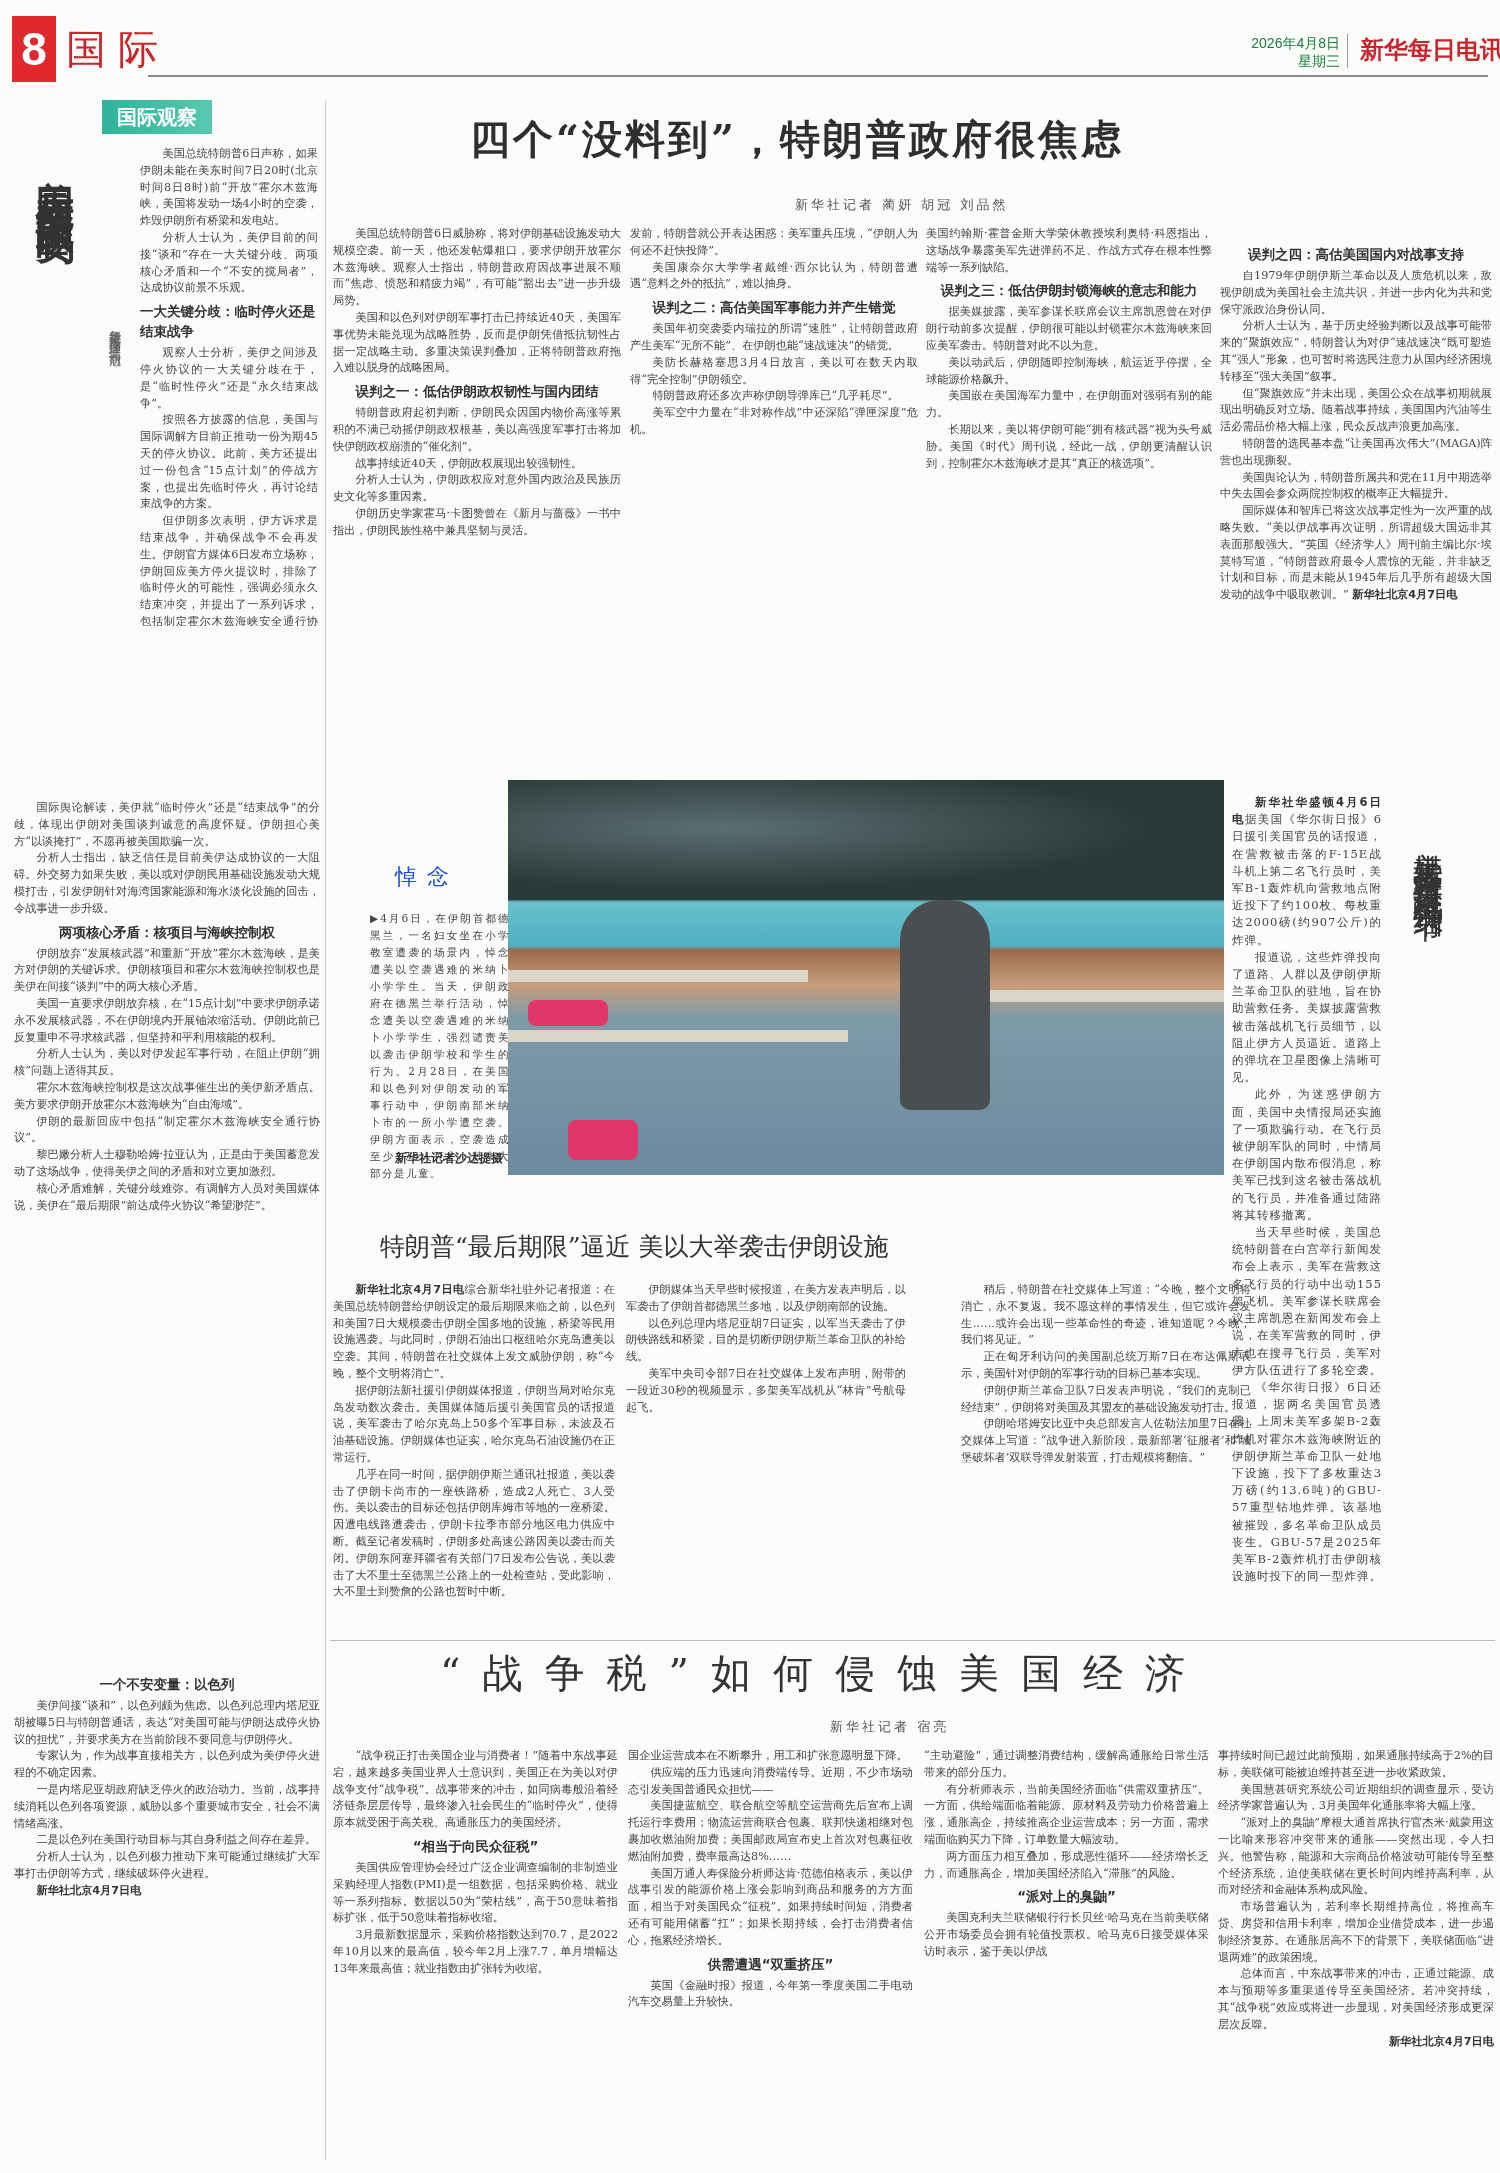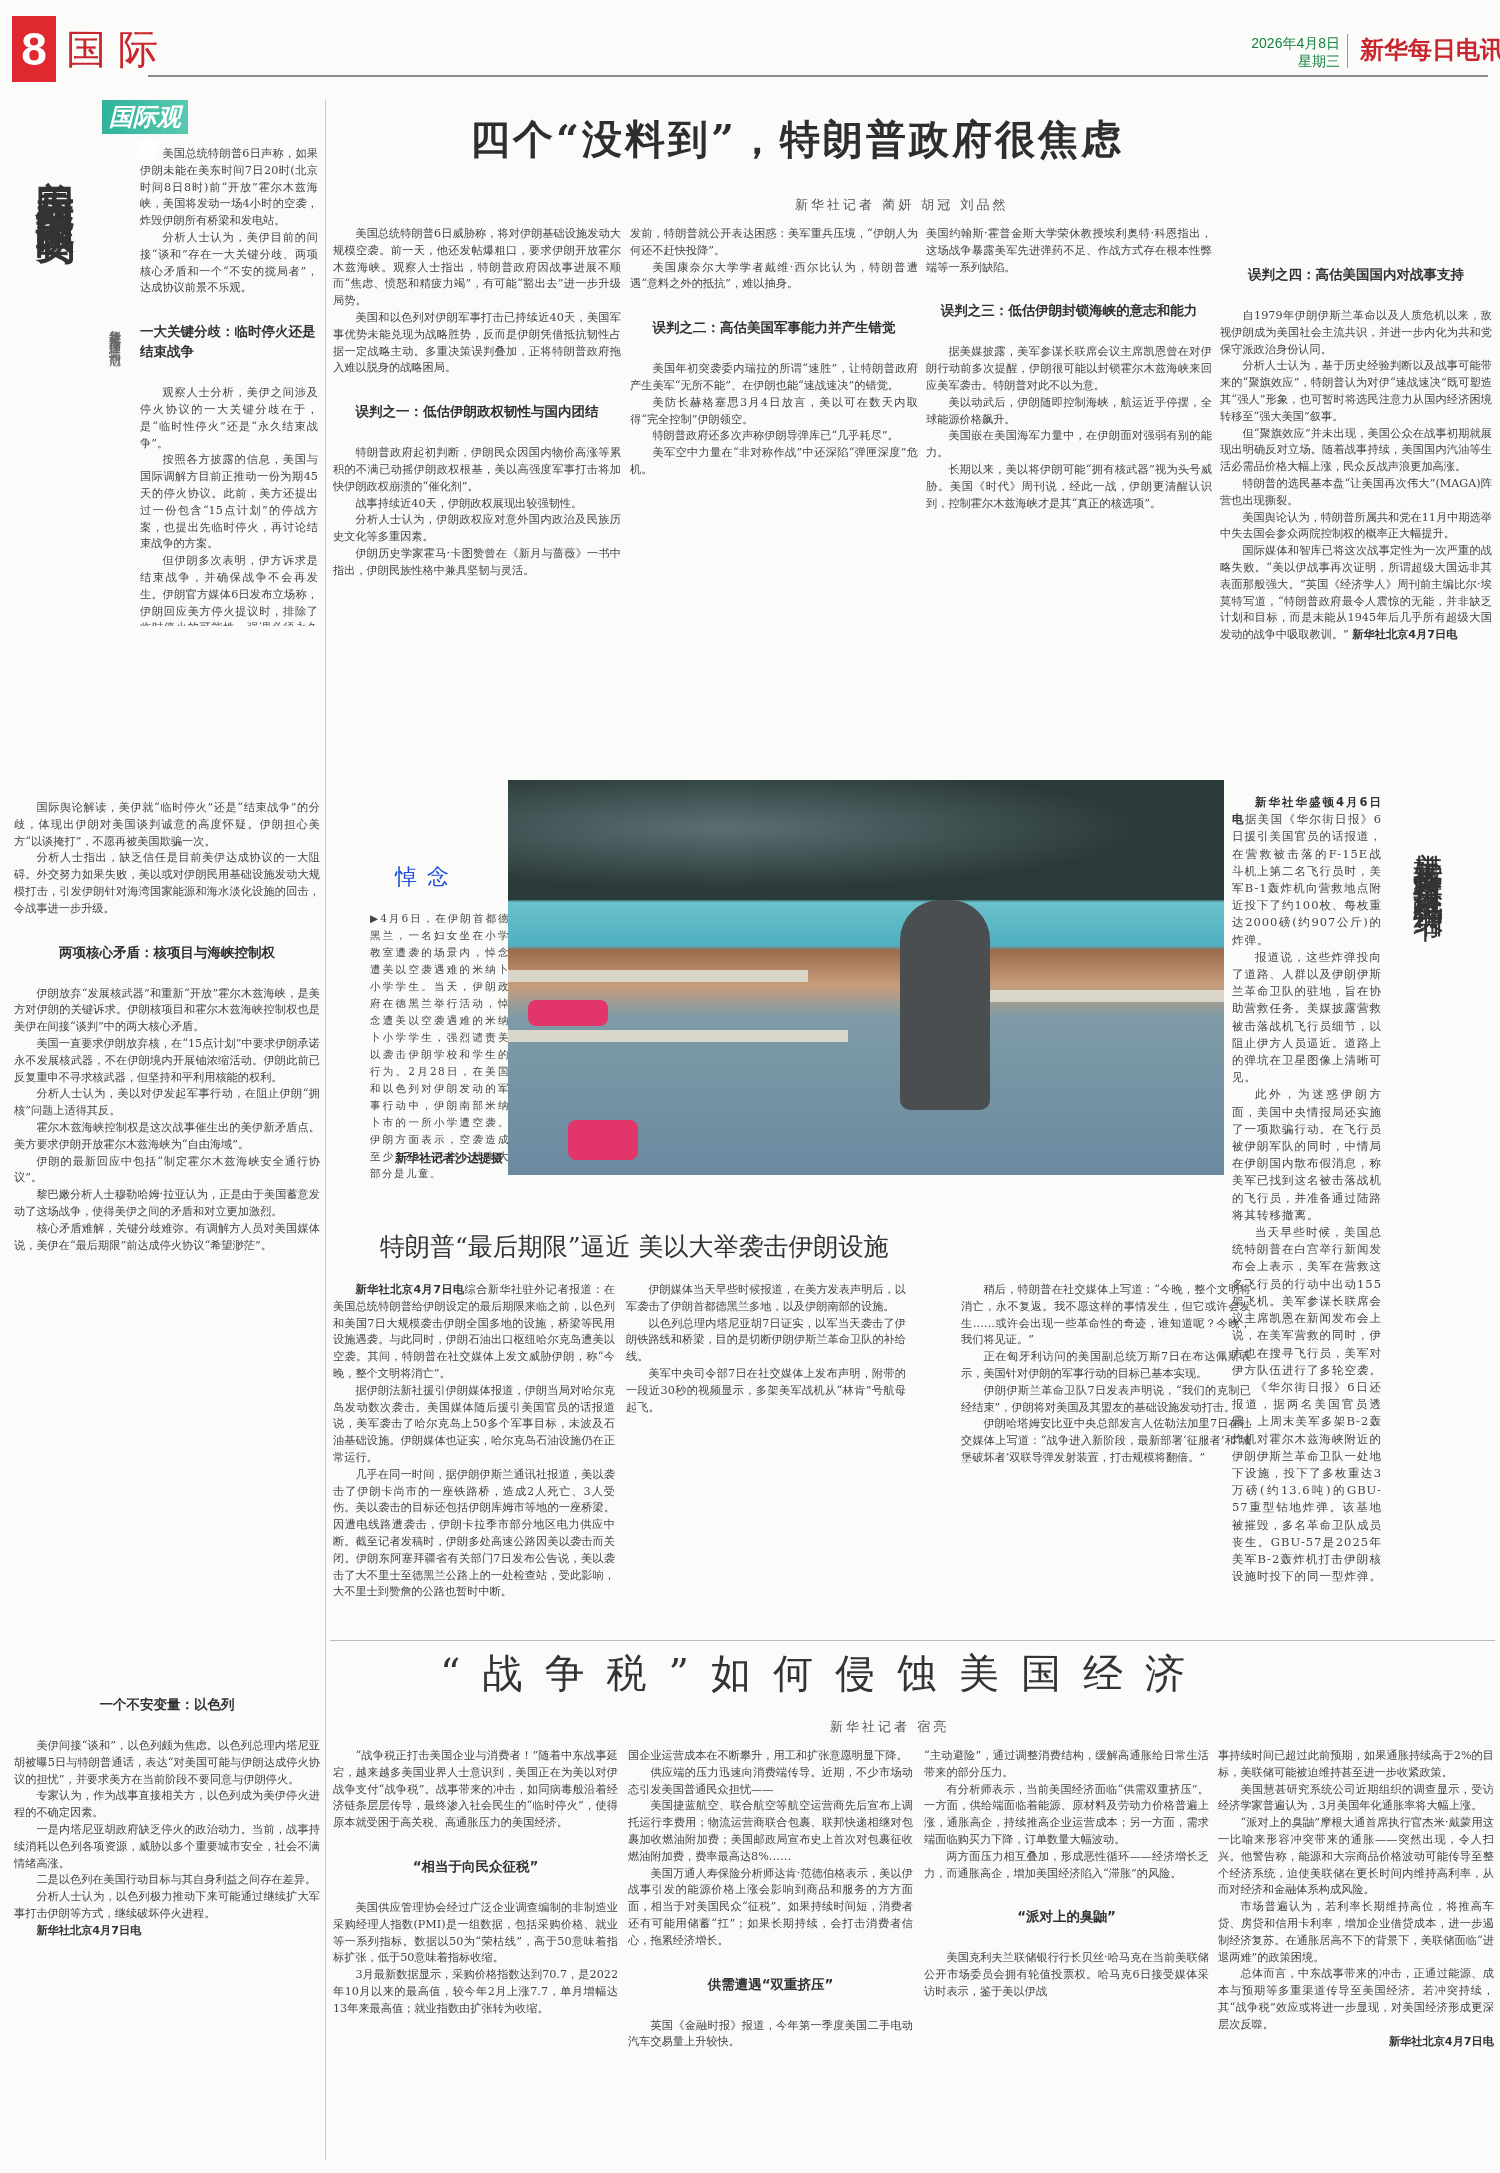--- a/index.html
+++ b/index.html
@@ -4,28 +4,28 @@
 <style>
 *{box-sizing:border-box;margin:0;padding:0}
 body{width:1500px;height:2173px;background:#fbfbfa;font-family:"DejaVu Serif","Liberation Serif",serif;color:#3a3a3a;position:relative;overflow:hidden}
 .abs{position:absolute}
 .masthead-num{left:12px;top:16px;width:44px;height:66px;background:#e0282f;color:#fff;font-family:"Liberation Sans",sans-serif;font-weight:bold;font-size:46px;text-align:center;line-height:66px}
 .masthead-sec{left:66px;top:22px;font-size:40px;color:#c8262c;letter-spacing:12px;font-family:"DejaVu Serif",serif}
 .masthead-rule{left:148px;top:75px;width:1340px;height:2px;background:#8a8a8a}
 .date{left:1200px;top:34px;text-align:right;width:140px;font-family:"Liberation Sans",sans-serif;font-size:14px;color:#15803d;line-height:18px}
 .vsep{left:1347px;top:34px;width:1px;height:34px;background:#999}
 .brand{left:1360px;top:34px;font-size:24px;color:#c8262c;font-weight:bold;white-space:nowrap}
-.badge{left:102px;top:100px;width:86px;height:34px;background:linear-gradient(90deg,#2fb39a,#58c9b1);color:#fff;font-family:"Liberation Sans",sans-serif;font-style:italic;font-weight:bold;font-size:24px;text-align:center;line-height:34px}
+.badge{left:102px;top:100px;width:110px;height:34px;background:linear-gradient(90deg,#2fb39a,#58c9b1);color:#fff;font-family:"Liberation Sans",sans-serif;font-weight:bold;font-size:20px;text-align:center;line-height:34px}
 .vtitle{writing-mode:vertical-rl;font-weight:bold;color:#333;letter-spacing:6px}
 .vbyline{writing-mode:vertical-rl;font-size:12px;color:#666;letter-spacing:1px}
 .h1{font-weight:bold;color:#2e2e2e;white-space:nowrap}
 .byline{font-size:13px;color:#555;letter-spacing:3px}
 .col{font-size:11.2px;line-height:16.8px;color:#444;text-align:justify;overflow:hidden}
 .col p{text-indent:2em}
-.sub{font-family:"DejaVu Sans","Liberation Sans",sans-serif;font-weight:bold;font-size:13.5px;color:#333;margin:24px 0;text-align:center;line-height:20px}
+.sub{font-family:"DejaVu Sans","Liberation Sans",sans-serif;font-weight:bold;font-size:13.5px;color:#333;margin:4px 0;text-align:center;line-height:20px}
 .dateline{font-family:"DejaVu Sans",sans-serif;font-weight:bold;color:#333}
 .photo{left:508px;top:780px;width:716px;height:395px;background:
  linear-gradient(180deg,#2c3b3a 0%,#2b3b39 30%,#6ac1cc 31%,#4fb0c0 42%,#9a6b4c 43%,#c79d7a 52%,#7f9ba8 60%,#6b8aa0 100%);overflow:hidden}
 .photo .board{position:absolute;left:0;top:0;width:100%;height:120px;background:radial-gradient(ellipse at 30% 40%,#5b6e72 0%,#2a3a38 60%)}
 .photo .person{position:absolute;left:392px;top:120px;width:90px;height:210px;background:#4a4e50;border-radius:40px 40px 10px 10px}
 .photo .desk{position:absolute;height:12px;background:#d9d5c9}
 .photo .bag{position:absolute;background:#e2366a;border-radius:8px}
 .caption-title{left:395px;top:862px;font-size:22px;letter-spacing:10px;color:#1d4ed8}
 .caption{left:370px;top:910px;width:140px;font-size:10.5px;line-height:17px;letter-spacing:1.5px;color:#444;text-align:justify}
 .credit{left:395px;top:1150px;font-family:"DejaVu Sans",sans-serif;font-weight:bold;font-size:12px;color:#333}

